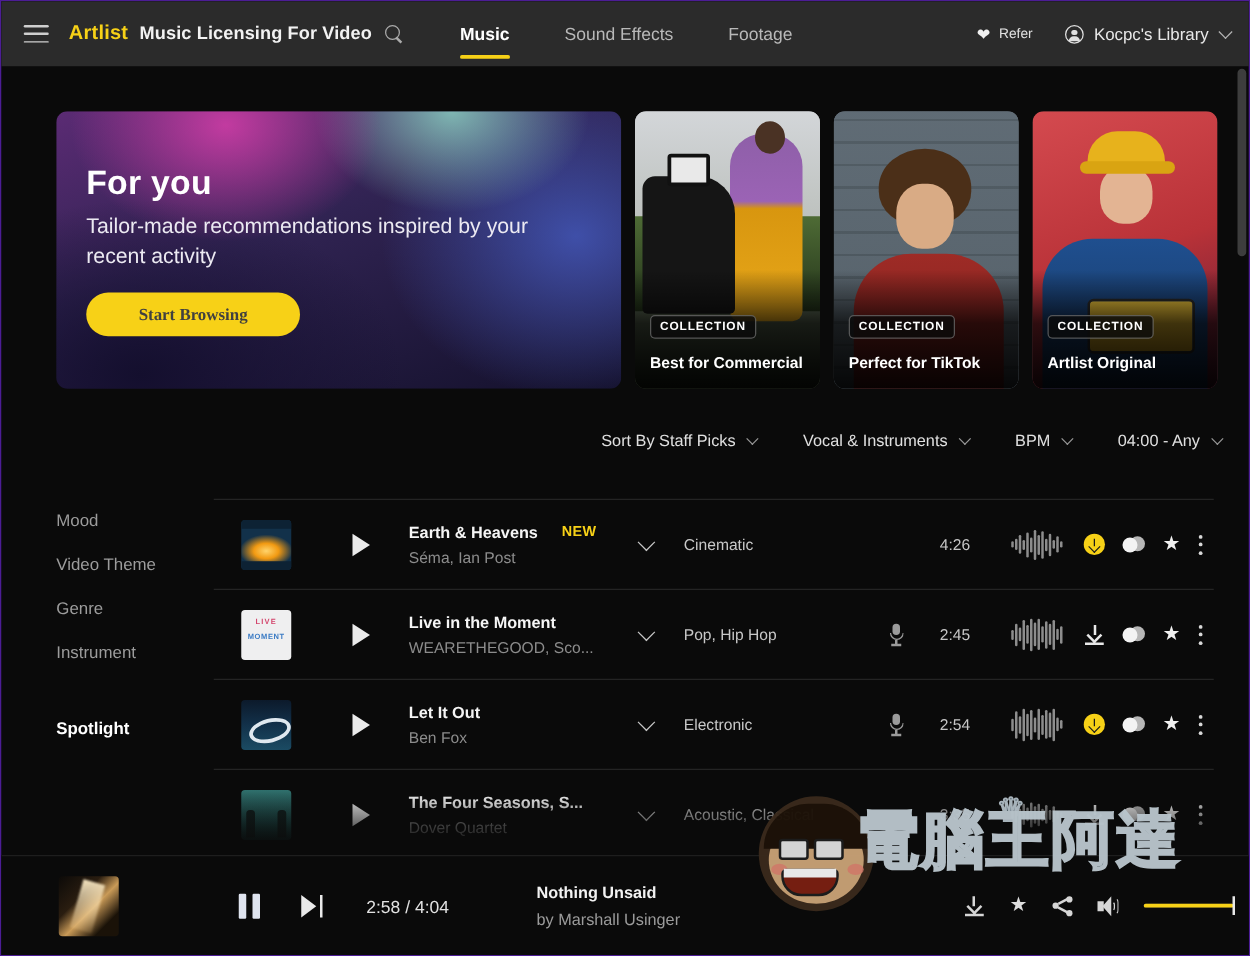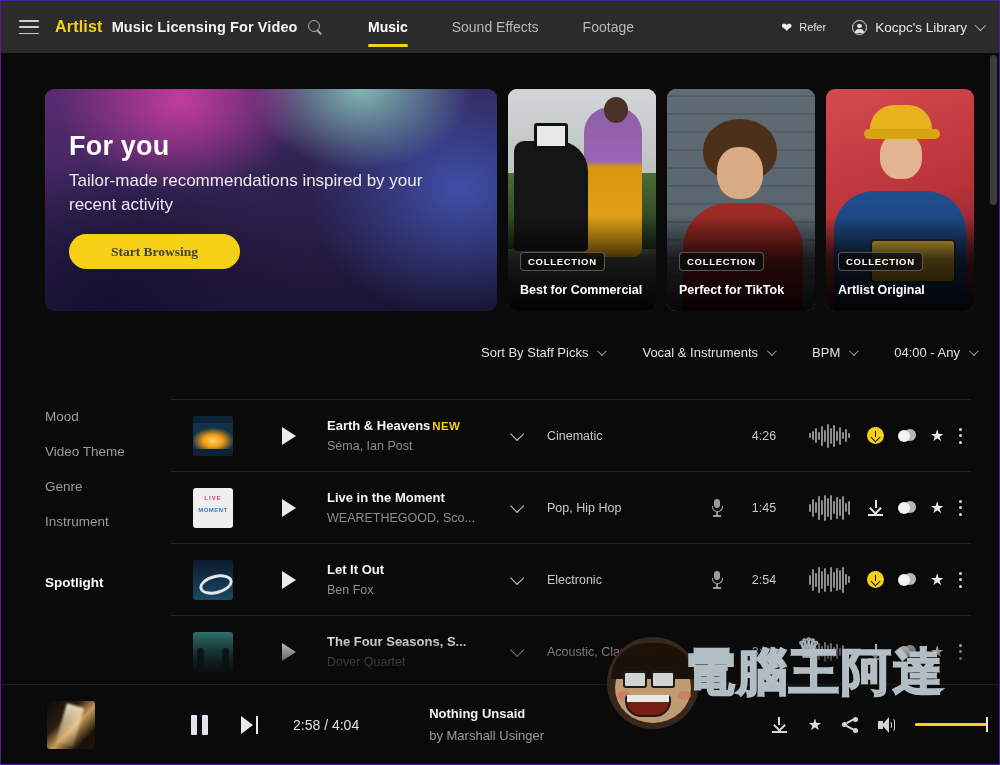--- a/index.html
+++ b/index.html
@@ -224,21 +224,21 @@
   }
   .play-tri {
     width: 0; height: 0;
     border-left: 14px solid #ebebeb;
     border-top: 9px solid transparent;
     border-bottom: 9px solid transparent;
   }
   .track-meta { width: 172px; margin-left: 20px; flex: none; }
   .track-title {
     color: #f5f5f5; font-size: 13px; font-weight: bold;
-    display: flex; align-items: center; gap: 2px;
+    display: flex; align-items: center; gap: 19px;
     white-space: nowrap;
   }
   .new-tag { color: #F7D117; font-size: 11.5px; font-weight: bold; letter-spacing: .3px; }
   .track-artist {
     color: #8c8c8c; font-size: 12.5px; margin-top: 6px; white-space: nowrap;
     overflow: hidden; text-overflow: ellipsis;
   }
   .row-chev {
     width: 32px; flex: none; display: flex; justify-content: center; cursor: pointer;
   }
@@ -627,21 +627,21 @@
         </div>
       <div class="genres">Pop,  Hip Hop</div>
       <div class="mic-cell">
         <div class="mic-icon">
           <span class="cap"></span>
             <span class="arc"></span>
             <span class="stem"></span>
             <span class="base"></span>
         </div>
       </div>
-      <div class="dur">1:45</div>
+      <div class="dur">2:45</div>
       <div class="wave-cell">
         <div class="wave">
           <b style="height:8px"></b>
             <b style="height:18px"></b>
             <b style="height:11px"></b>
             <b style="height:24px"></b>
           <b style="height:15px"></b>
             <b style="height:26px"></b>
             <b style="height:19px"></b>
             <b style="height:25px"></b>

